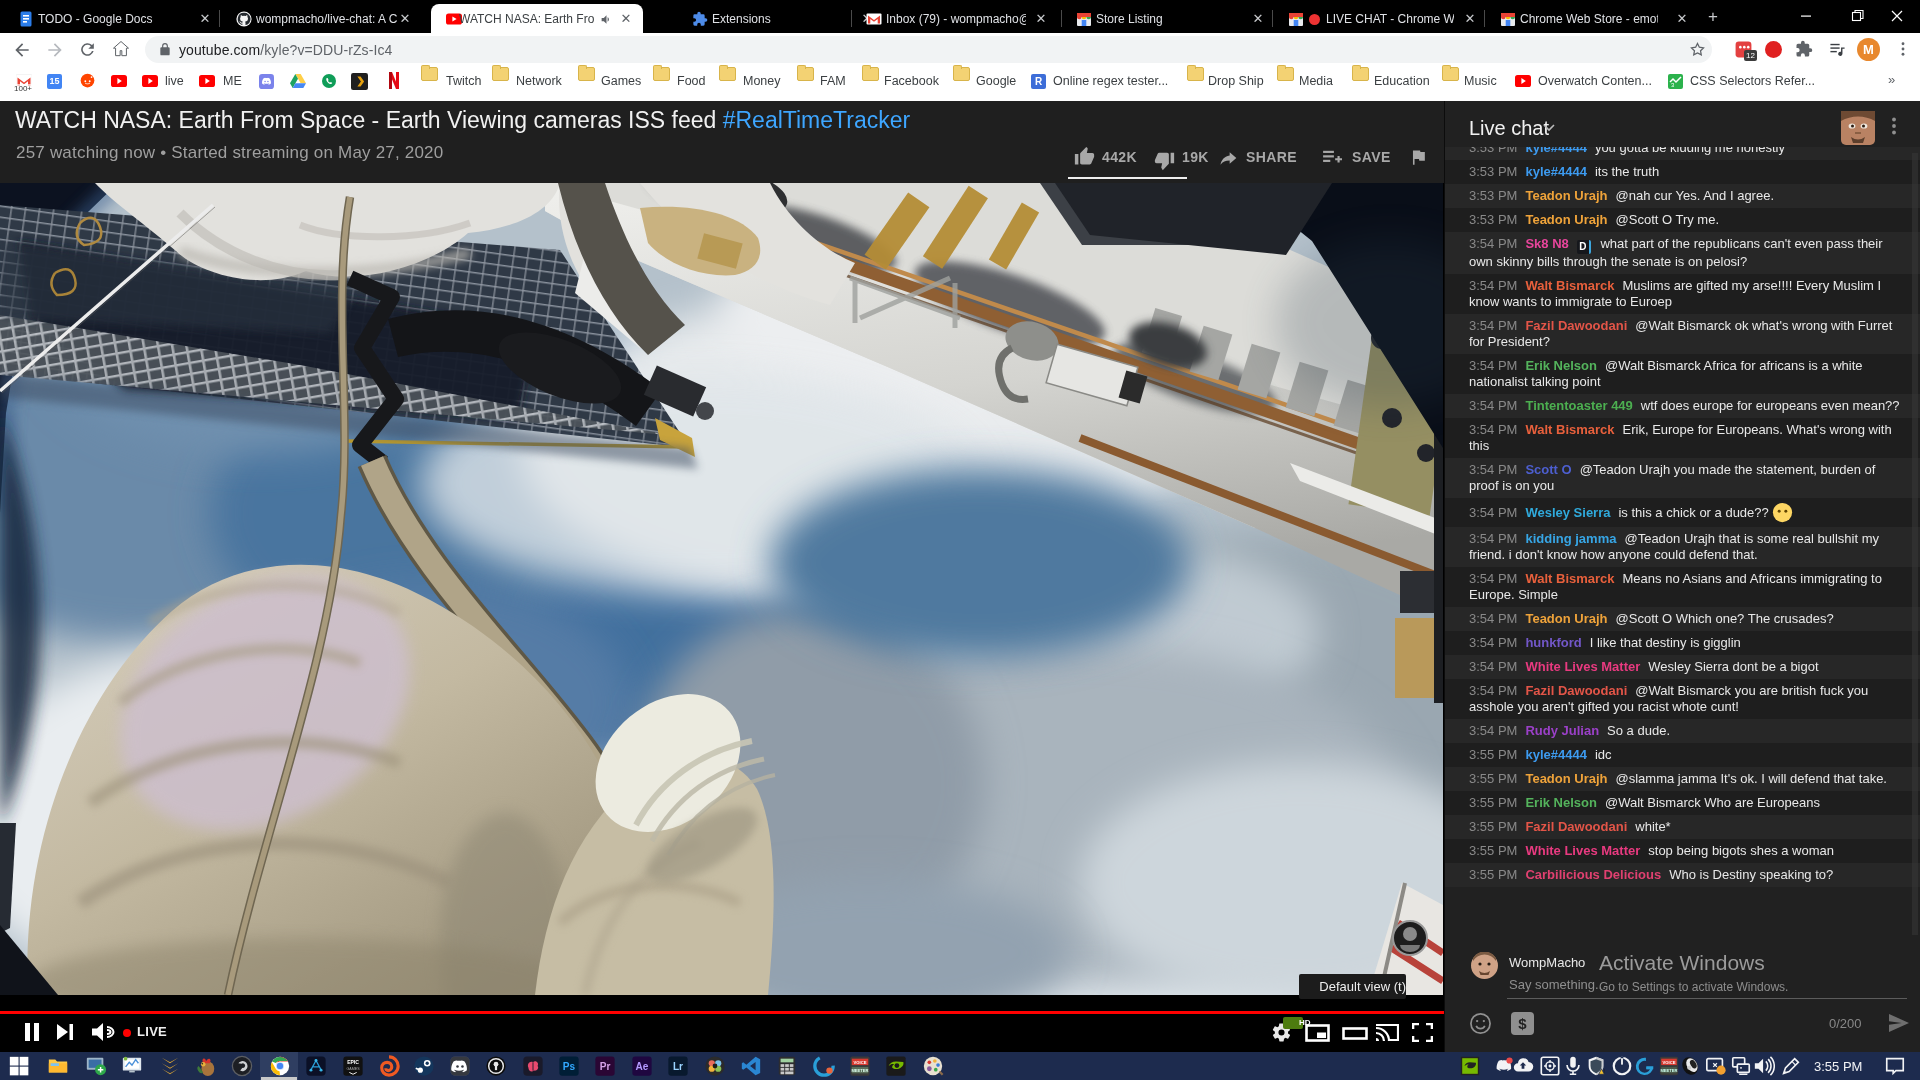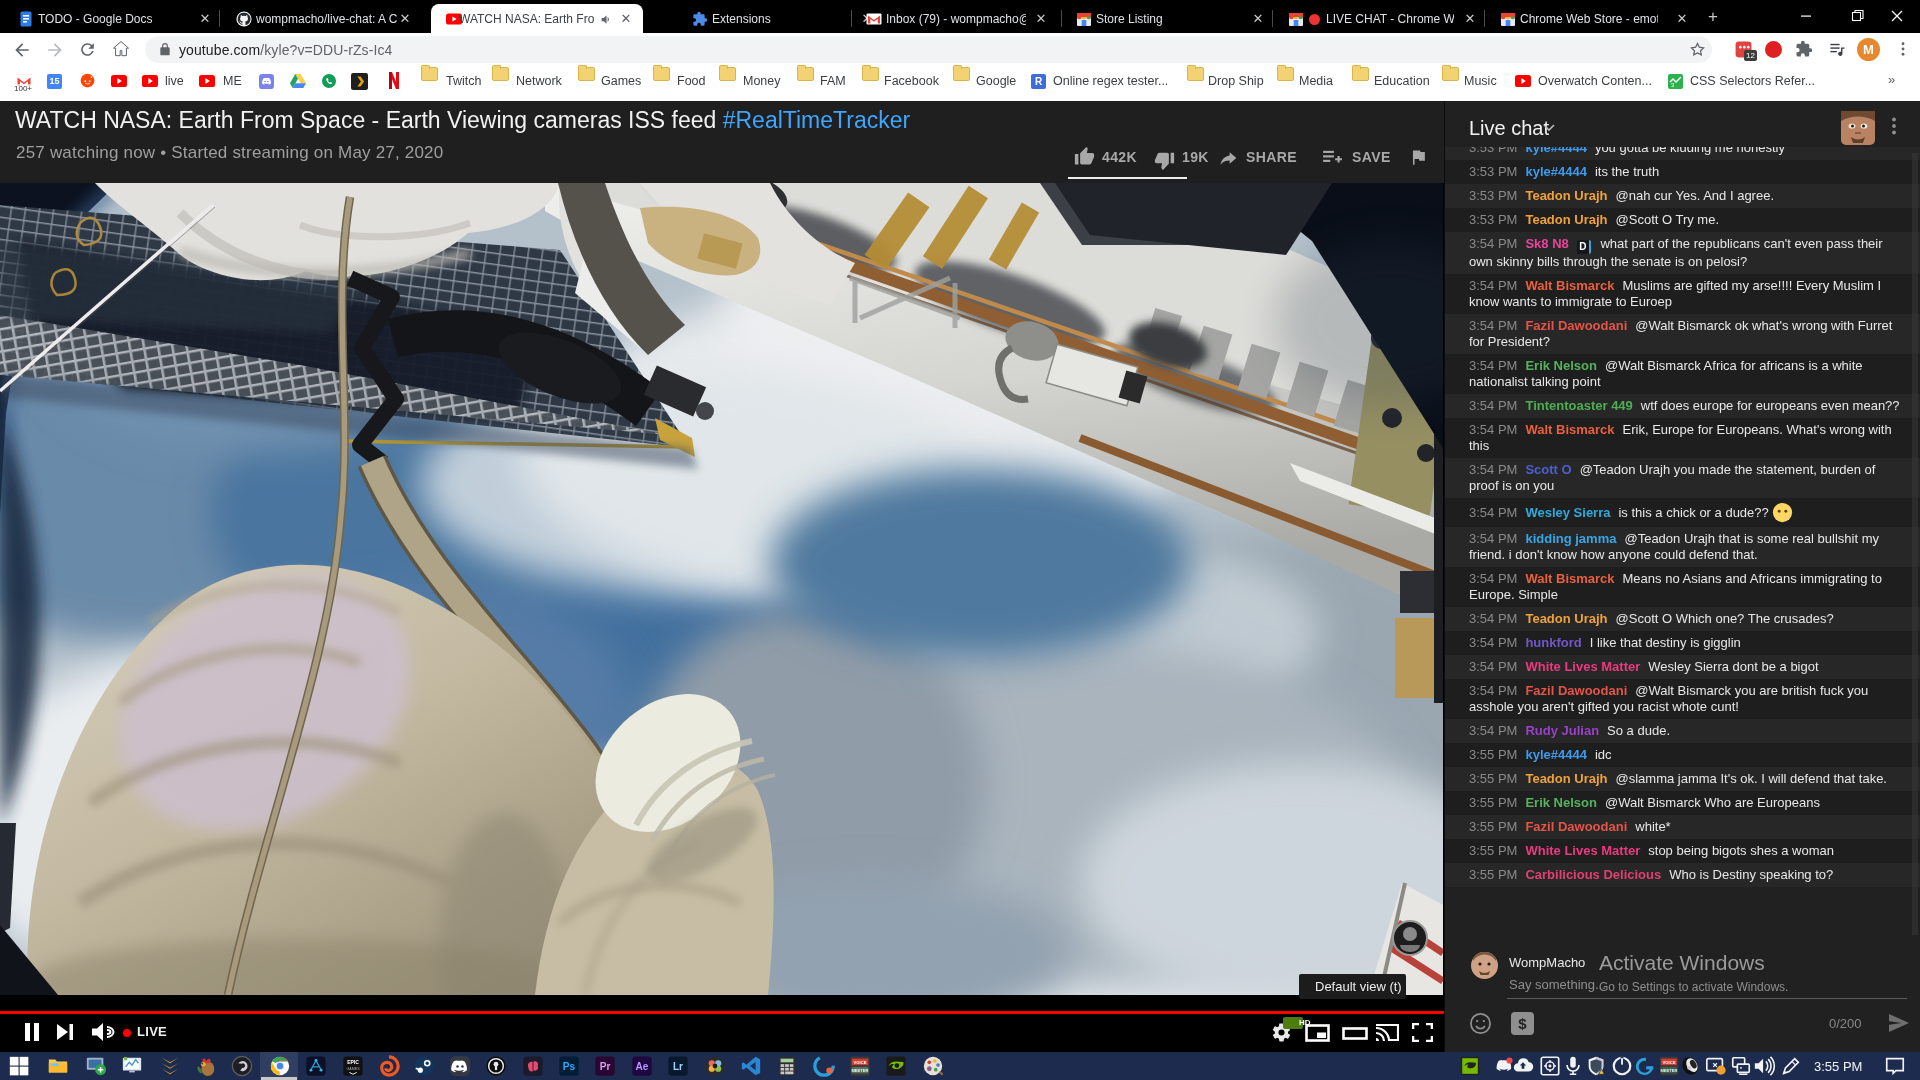--- a/index.html
+++ b/index.html
@@ -35,21 +35,21 @@
 #page { position:absolute; left:0; top:101px; width:1920px; height:951px; background:#1f1f1f; }
 #vtitle { position:absolute; left:15px; top:6px; font-size:23px; color:#f1f1f1; }
 #vtitle .hash { color:#3ea6ff; }
 #vmeta { position:absolute; left:16px; top:42px; font-size:17px; color:#9f9f9f; letter-spacing:0.2px; }
 .actbtn { position:absolute; top:48px; color:#a8a8a8; font-size:14px; font-weight:bold; letter-spacing:0.4px; }
 
 
 #player { position:absolute; left:0; top:82px; width:1444px; height:869px; background:#000; }
 #vidscene { position:absolute; left:0; top:0; width:1443px; height:812px; }
 #redline { position:absolute; left:0; top:828px; width:1444px; height:3px; background:#f00; }
-#tooltip { position:absolute; left:1299px; top:791px; width:107px; height:25px; background:#1c1c1c; color:#eee; font-size:13px; text-align:left; line-height:25px; border-radius:2px;padding-left:16px; }
+#tooltip { position:absolute; left:1299px; top:791px; width:107px; height:25px; background:#1c1c1c; color:#eee; font-size:13px; text-align:right; line-height:25px; border-radius:2px;padding-left:16px; }
 
 
 #chat { position:absolute; left:1444px; top:0; width:476px; height:951px; background:#212121; border-left:1px solid #0c0c0c; }
 #chathead { position:absolute; left:0; top:0; width:476px; height:51px; background:#212121; border-bottom:1px solid #3a3a3a; }
 #chatmsgs { position:absolute; left:0; top:46px; width:476px; height:788px; overflow:hidden; }
 .msg { position:relative; padding:4px 14px 4px 24px; font-size:13px; line-height:16px; color:#e8e8e8; }
 .msg .ts { color:#898989; margin-right:8px; }
 .msg .un { font-weight:bold; margin-right:8px; }
 .msg:nth-child(odd) { background:#272727; }
 .msg:nth-child(even) { background:#1e1e1e; }

